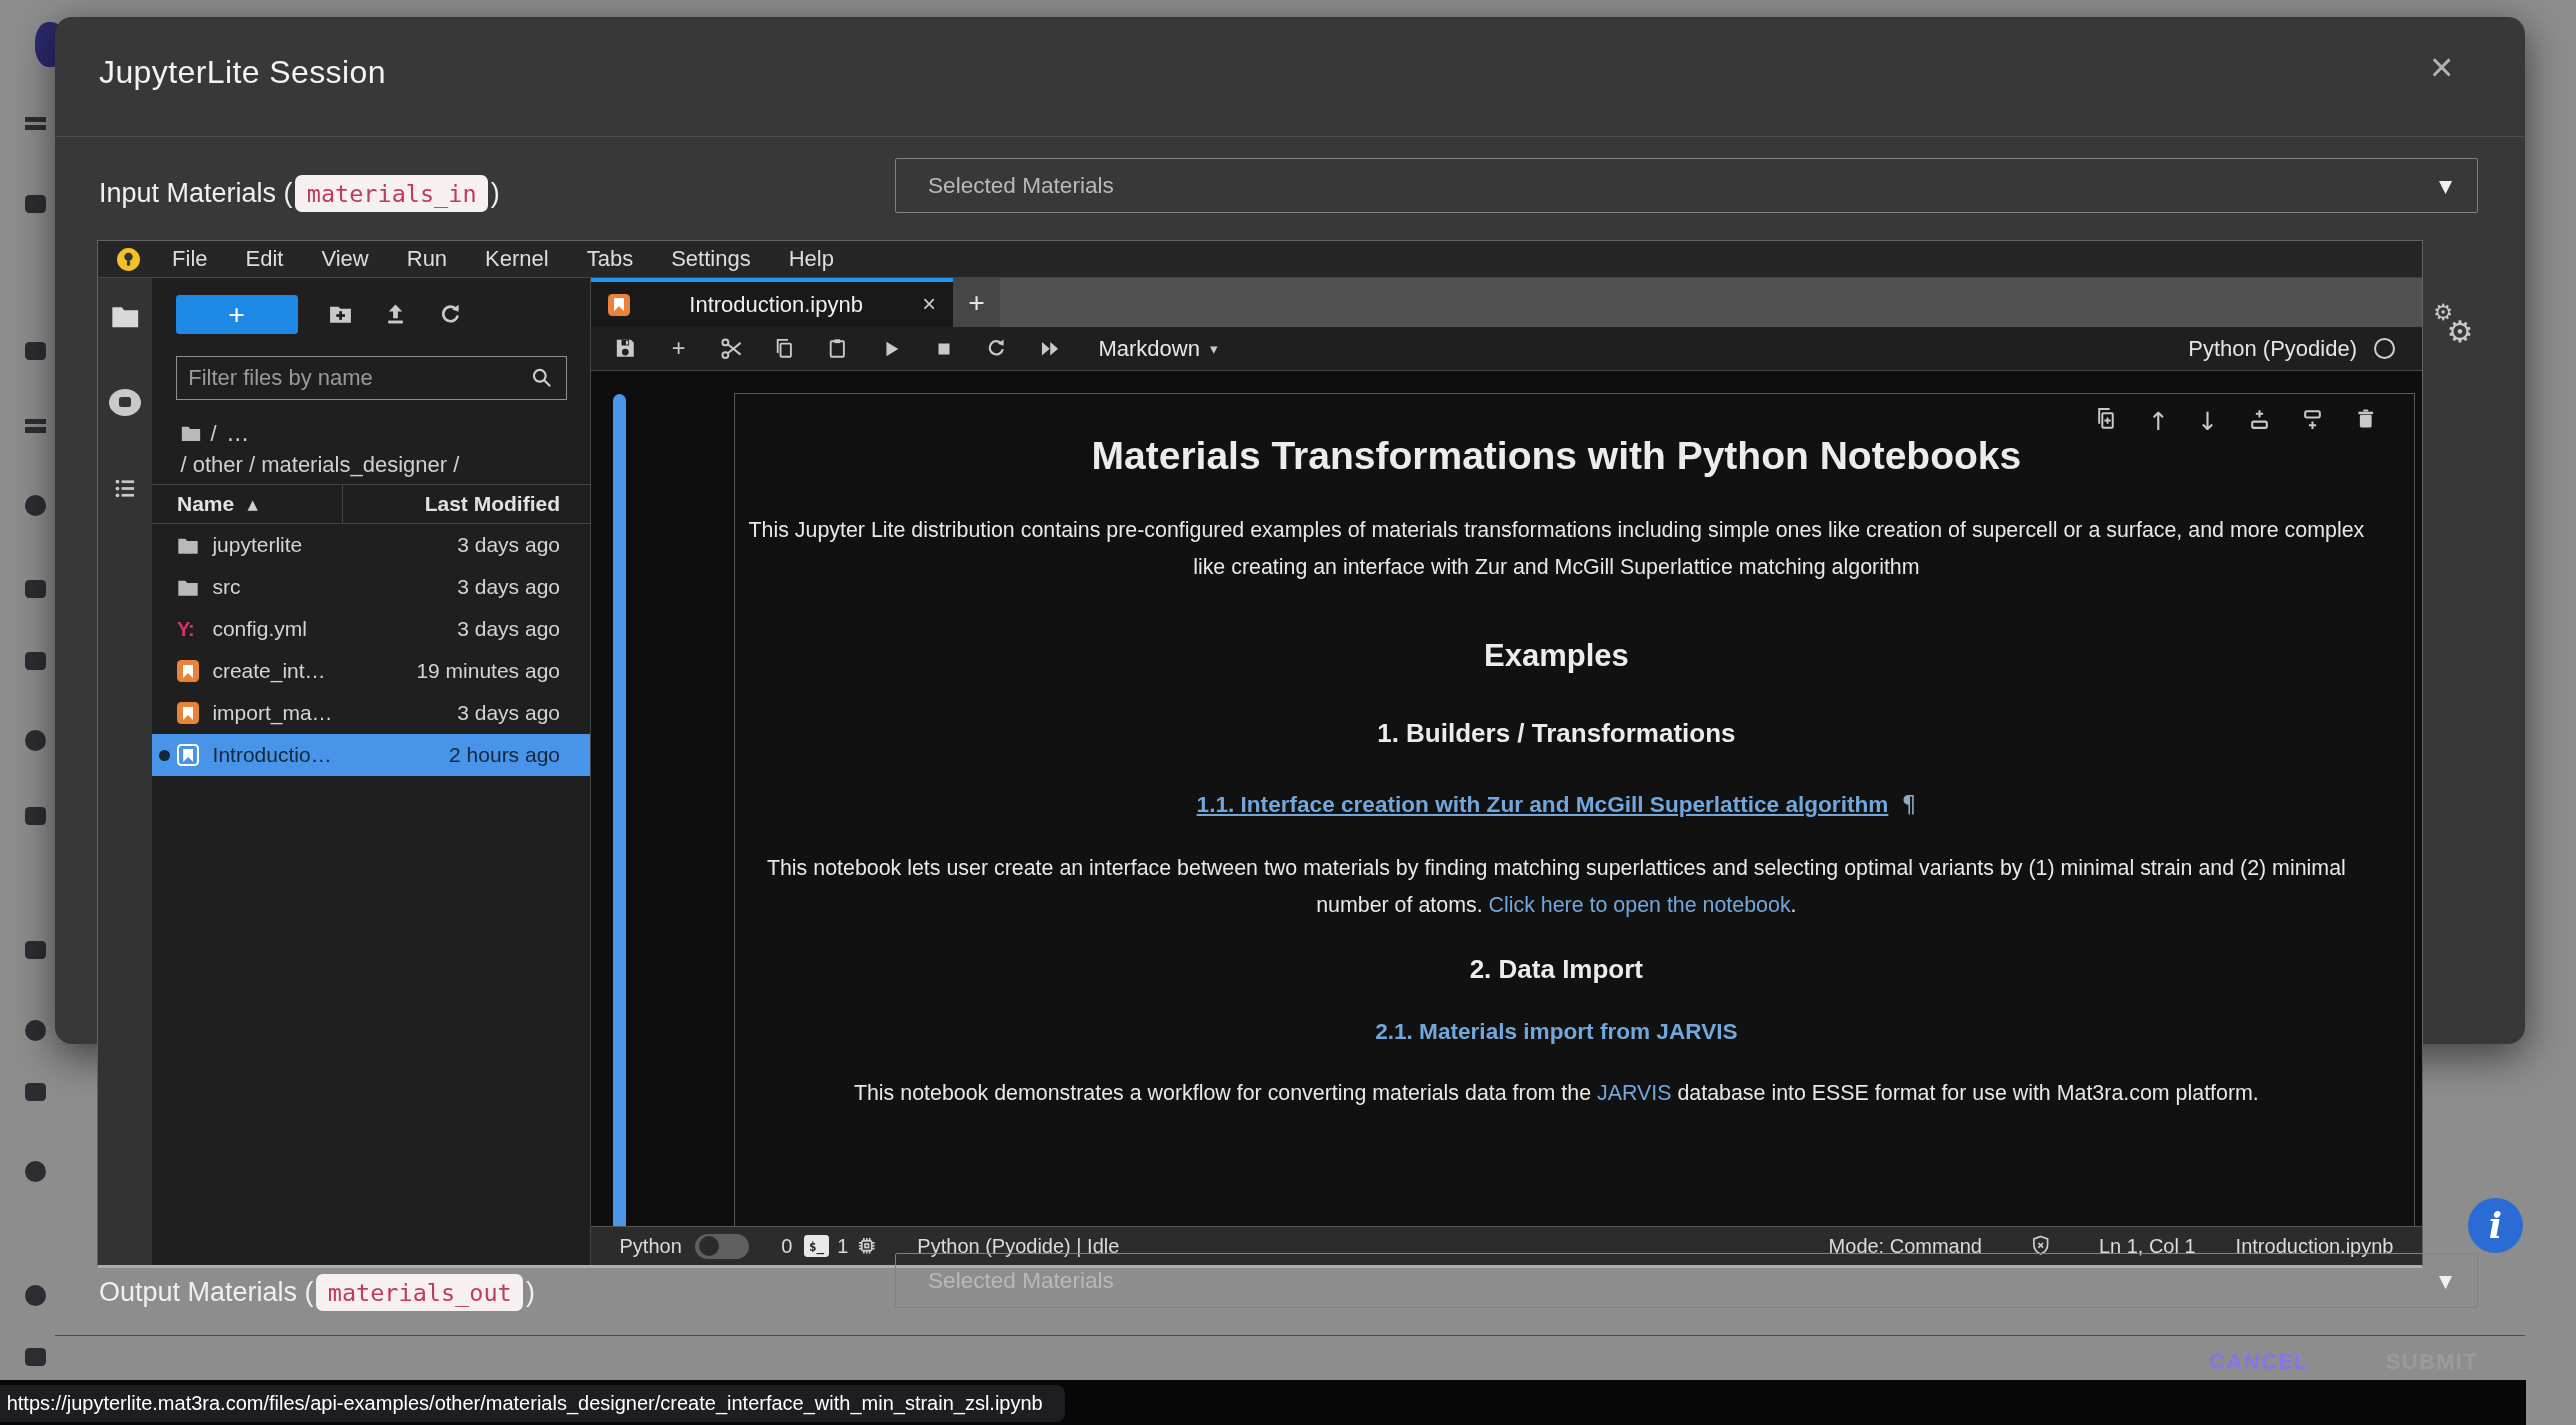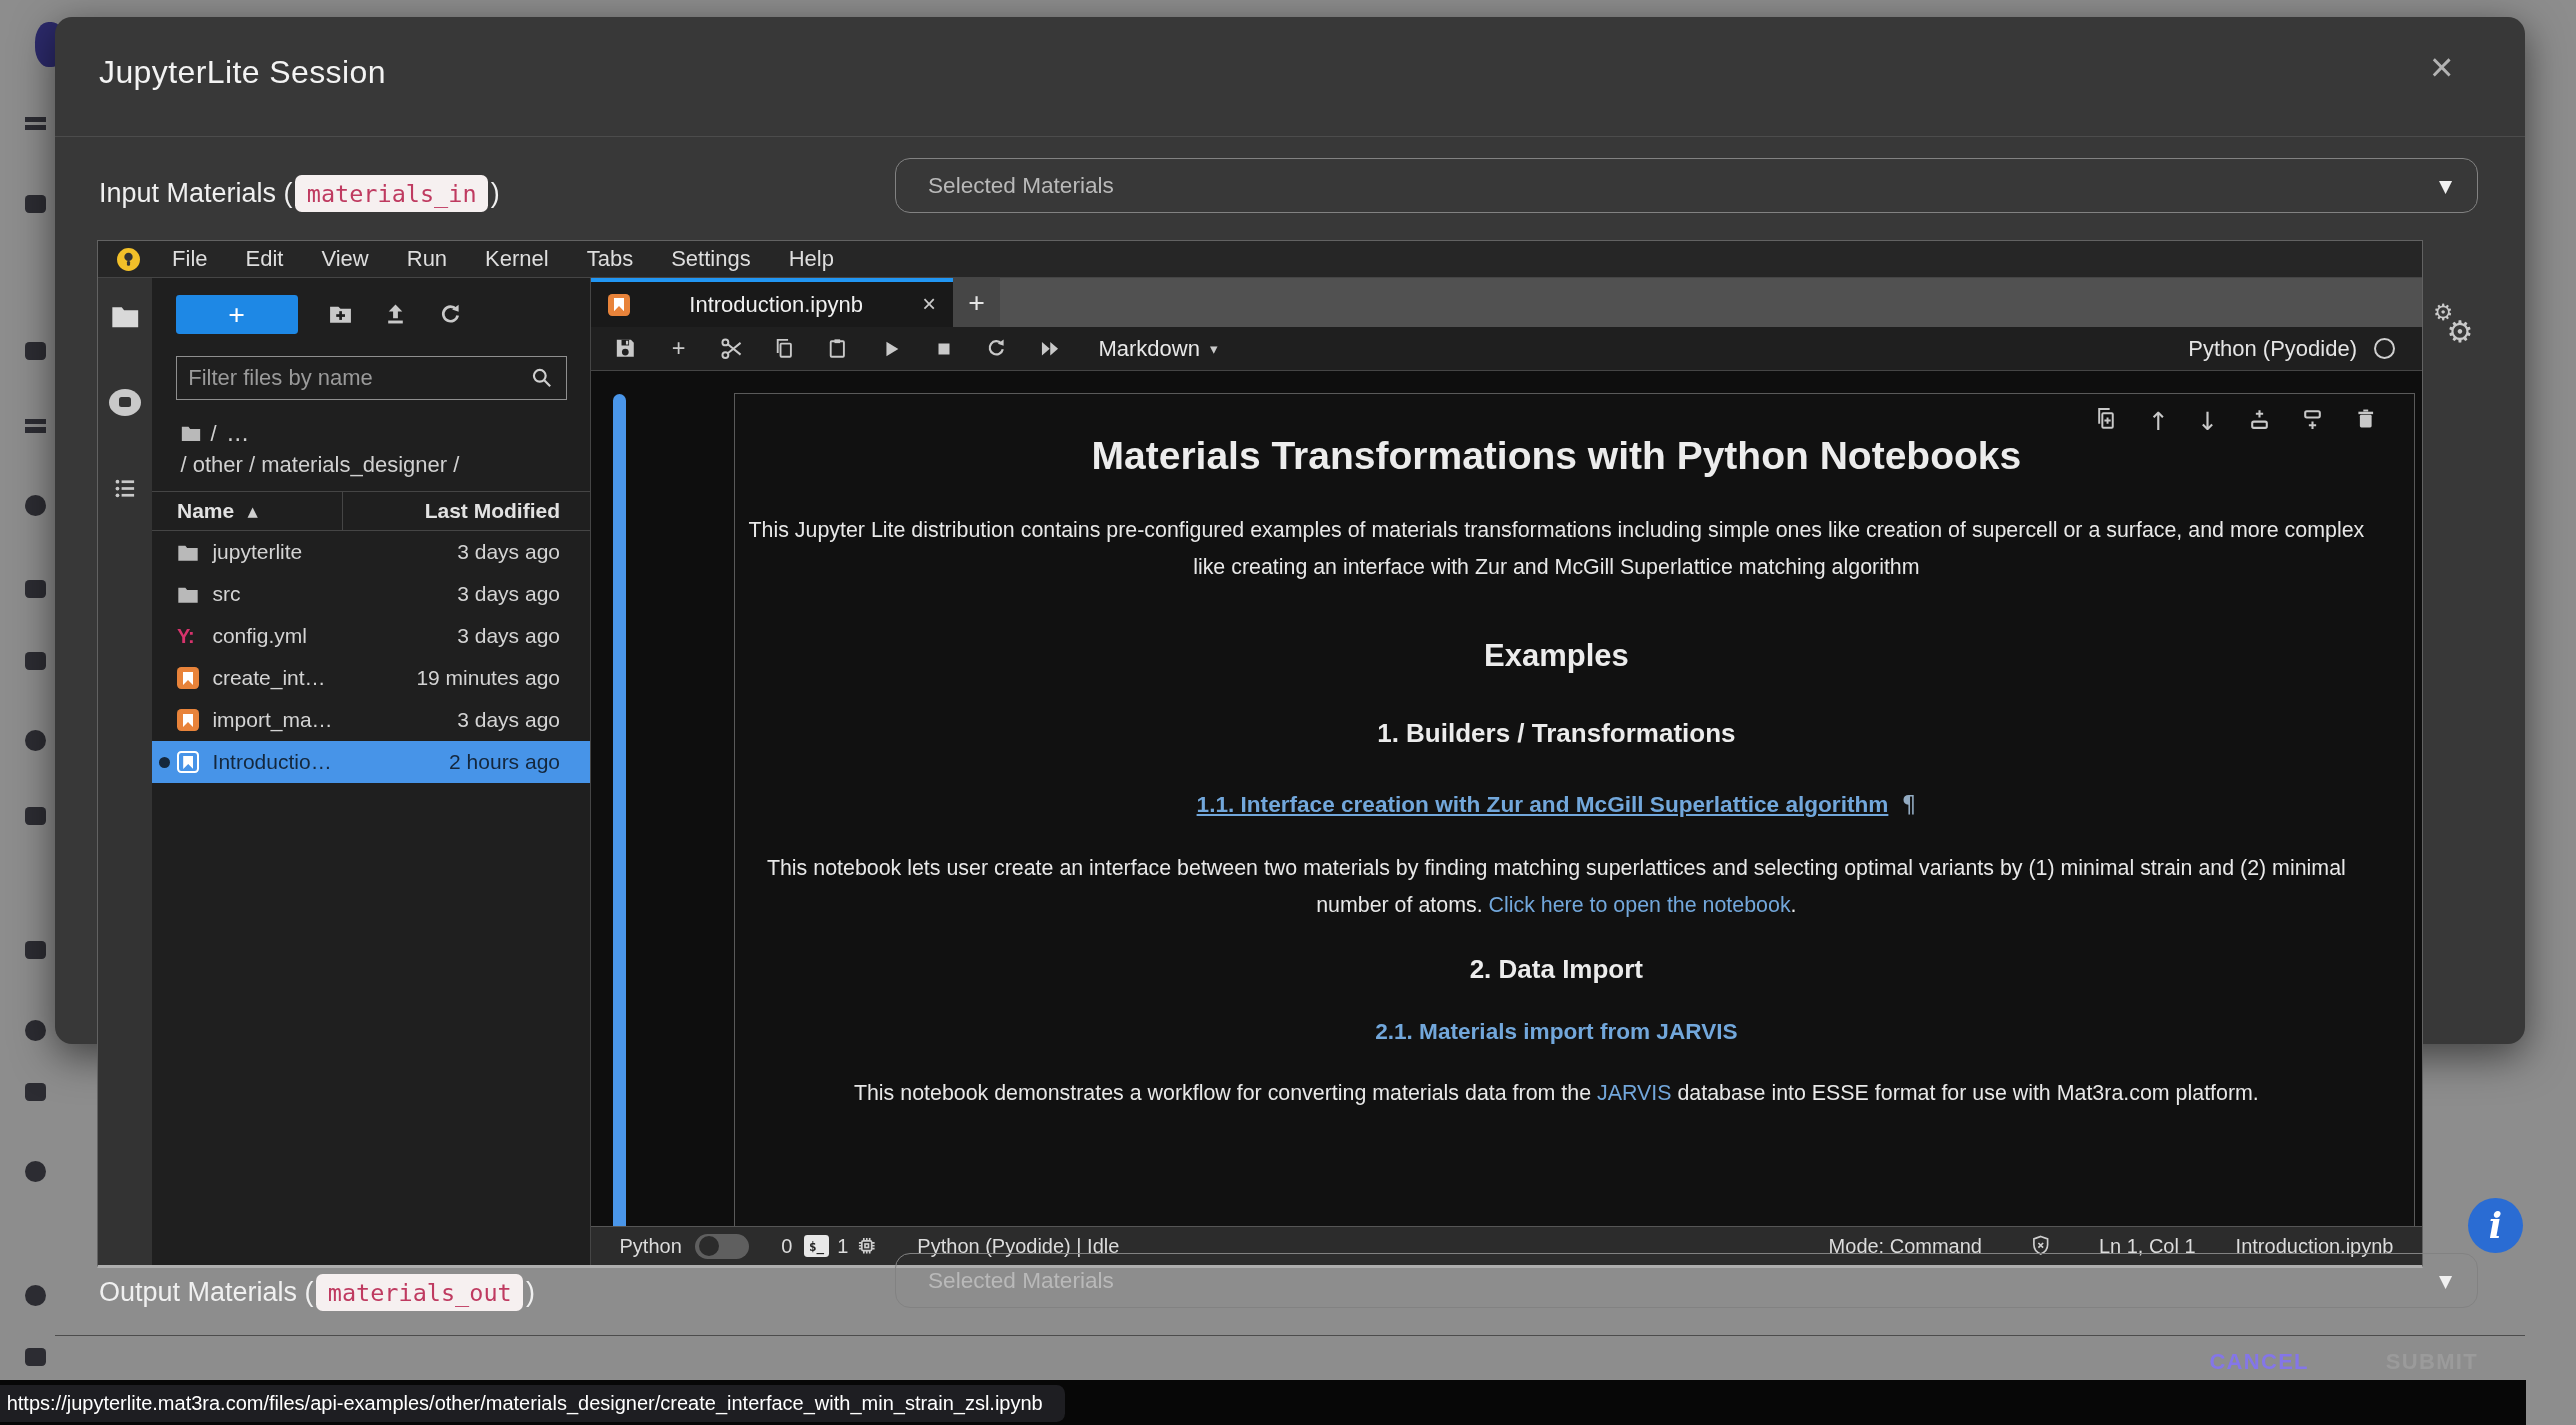--- a/index.html
+++ b/index.html
@@ -18,21 +18,21 @@
 
   
   .modal{ position:absolute; left:55px; top:17px; width:2470px; height:1027px;
     background:#383838; border-radius:17px; box-shadow:0 11.7px 42px rgba(0,0,0,.55); }
   .m-title{ left:44px; top:37px; font-size:32px; font-weight:500; color:#f3f3f3; letter-spacing:0.4px; }
   .m-close{ left:2375px; top:30px; font-size:40px; color:#b3b3b3; cursor:pointer; line-height:1; }
   .hr{ left:0; width:100%; height:0.8px; background:#4c4c4c; }
   .io-row{ left:44px; height:55px; display:flex; align-items:center; font-size:27px; color:#f0f0f0; }
   .chip{ font-family:"DejaVu Sans Mono",monospace; font-size:23.5px; color:#bf3a60; background:#f6f0f0;
     border-radius:6.7px; padding:4.2px 11.7px; margin:0 2.5px; }
-  .dd{ left:840px; width:1583px; height:55px; border:1.7px solid #828282; border-radius:15px;
+  .dd{ left:840px; width:1583px; height:55px; border:1.7px solid #828282; border-radius:2px;
     display:flex; align-items:center; justify-content:space-between; padding:0 25px 0 32px;
     color:#b9b9b9; font-size:22.6px; cursor:pointer; }
   .caret{ font-family:"DejaVu Sans",sans-serif; font-size:17px; color:#f0f0f0; }
   .gears{ left:2378px; top:282px; color:#c9c9c9; width:59px; height:59px; }
   .gears .g1{ position:absolute; left:0; top:0; font-size:22.6px; font-family:"DejaVu Sans",sans-serif;}
   .gears .g2{ position:absolute; left:13.4px; top:15px; font-size:30px; font-family:"DejaVu Sans",sans-serif;}
 
   
   .frame{ left:42px; top:223px; width:2326px; height:1028px; background:#1f1f1f;
     border:1.7px solid #626262; border-bottom:3.4px solid #aeaeae; display:flex; flex-direction:column; }
@@ -50,21 +50,21 @@
   .btoolbar{ display:flex; align-items:center; margin:17px 0 0 23.5px; }
   .newbtn{ width:122px; height:39px; background:#1e88e5; border-radius:3.4px; color:#fff; font-size:28.5px;
     display:flex; align-items:center; justify-content:center; cursor:pointer; }
   .btool-ic{ margin-left:30px; cursor:pointer; display:flex; }
   .searchbox{ margin:22px 23.5px 0 23.5px; height:44px; border:1.7px solid #8f8f8f; display:flex; align-items:center; padding:0 11.7px; }
   .searchbox input{ flex:1; background:transparent; border:none; outline:none; color:#ddd; font-size:22px;
     font-family:"Liberation Sans",sans-serif; min-width:0;}
   .searchbox input::placeholder{ color:#9a9a9a; }
   .crumbs{ margin:18.4px 0 0 28.5px; font-size:22px; color:#d0d0d0; line-height:31px; }
   .crumbs .r1{ display:flex; align-items:center; gap:10px; }
-  .lhead{ margin-top:11px; height:40px; border-top:0.8px solid #454545; border-bottom:0.8px solid #454545;
+  .lhead{ margin-top:4px; height:40px; border-top:0.8px solid #454545; border-bottom:0.8px solid #454545;
     display:flex; align-items:center; font-weight:bold; font-size:21px; color:#e2e2e2; }
   .lhead .nc{ width:191px; padding-left:25px; border-right:0.8px solid #454545; height:100%;
     display:flex; align-items:center; gap:13.4px; cursor:pointer;}
   .lhead .mc{ flex:1; text-align:right; padding-right:30px; cursor:pointer;}
   .sortup{ font-family:"DejaVu Sans",sans-serif; font-size:13.4px; color:#cfcfcf; }
   .frow{ height:42px; display:flex; align-items:center; font-size:21px; color:#d4d4d4; padding-left:25px; cursor:pointer; }
   .frow .nm{ margin-left:13.4px; }
   .frow .tm{ margin-left:auto; padding-right:30px; }
   .frow.sel{ background:#4794e8; color:#14273c; padding-left:6.7px; }
   .dot{ width:11px; height:11px; border-radius:50%; background:#14273c; margin-right:7.5px; }

